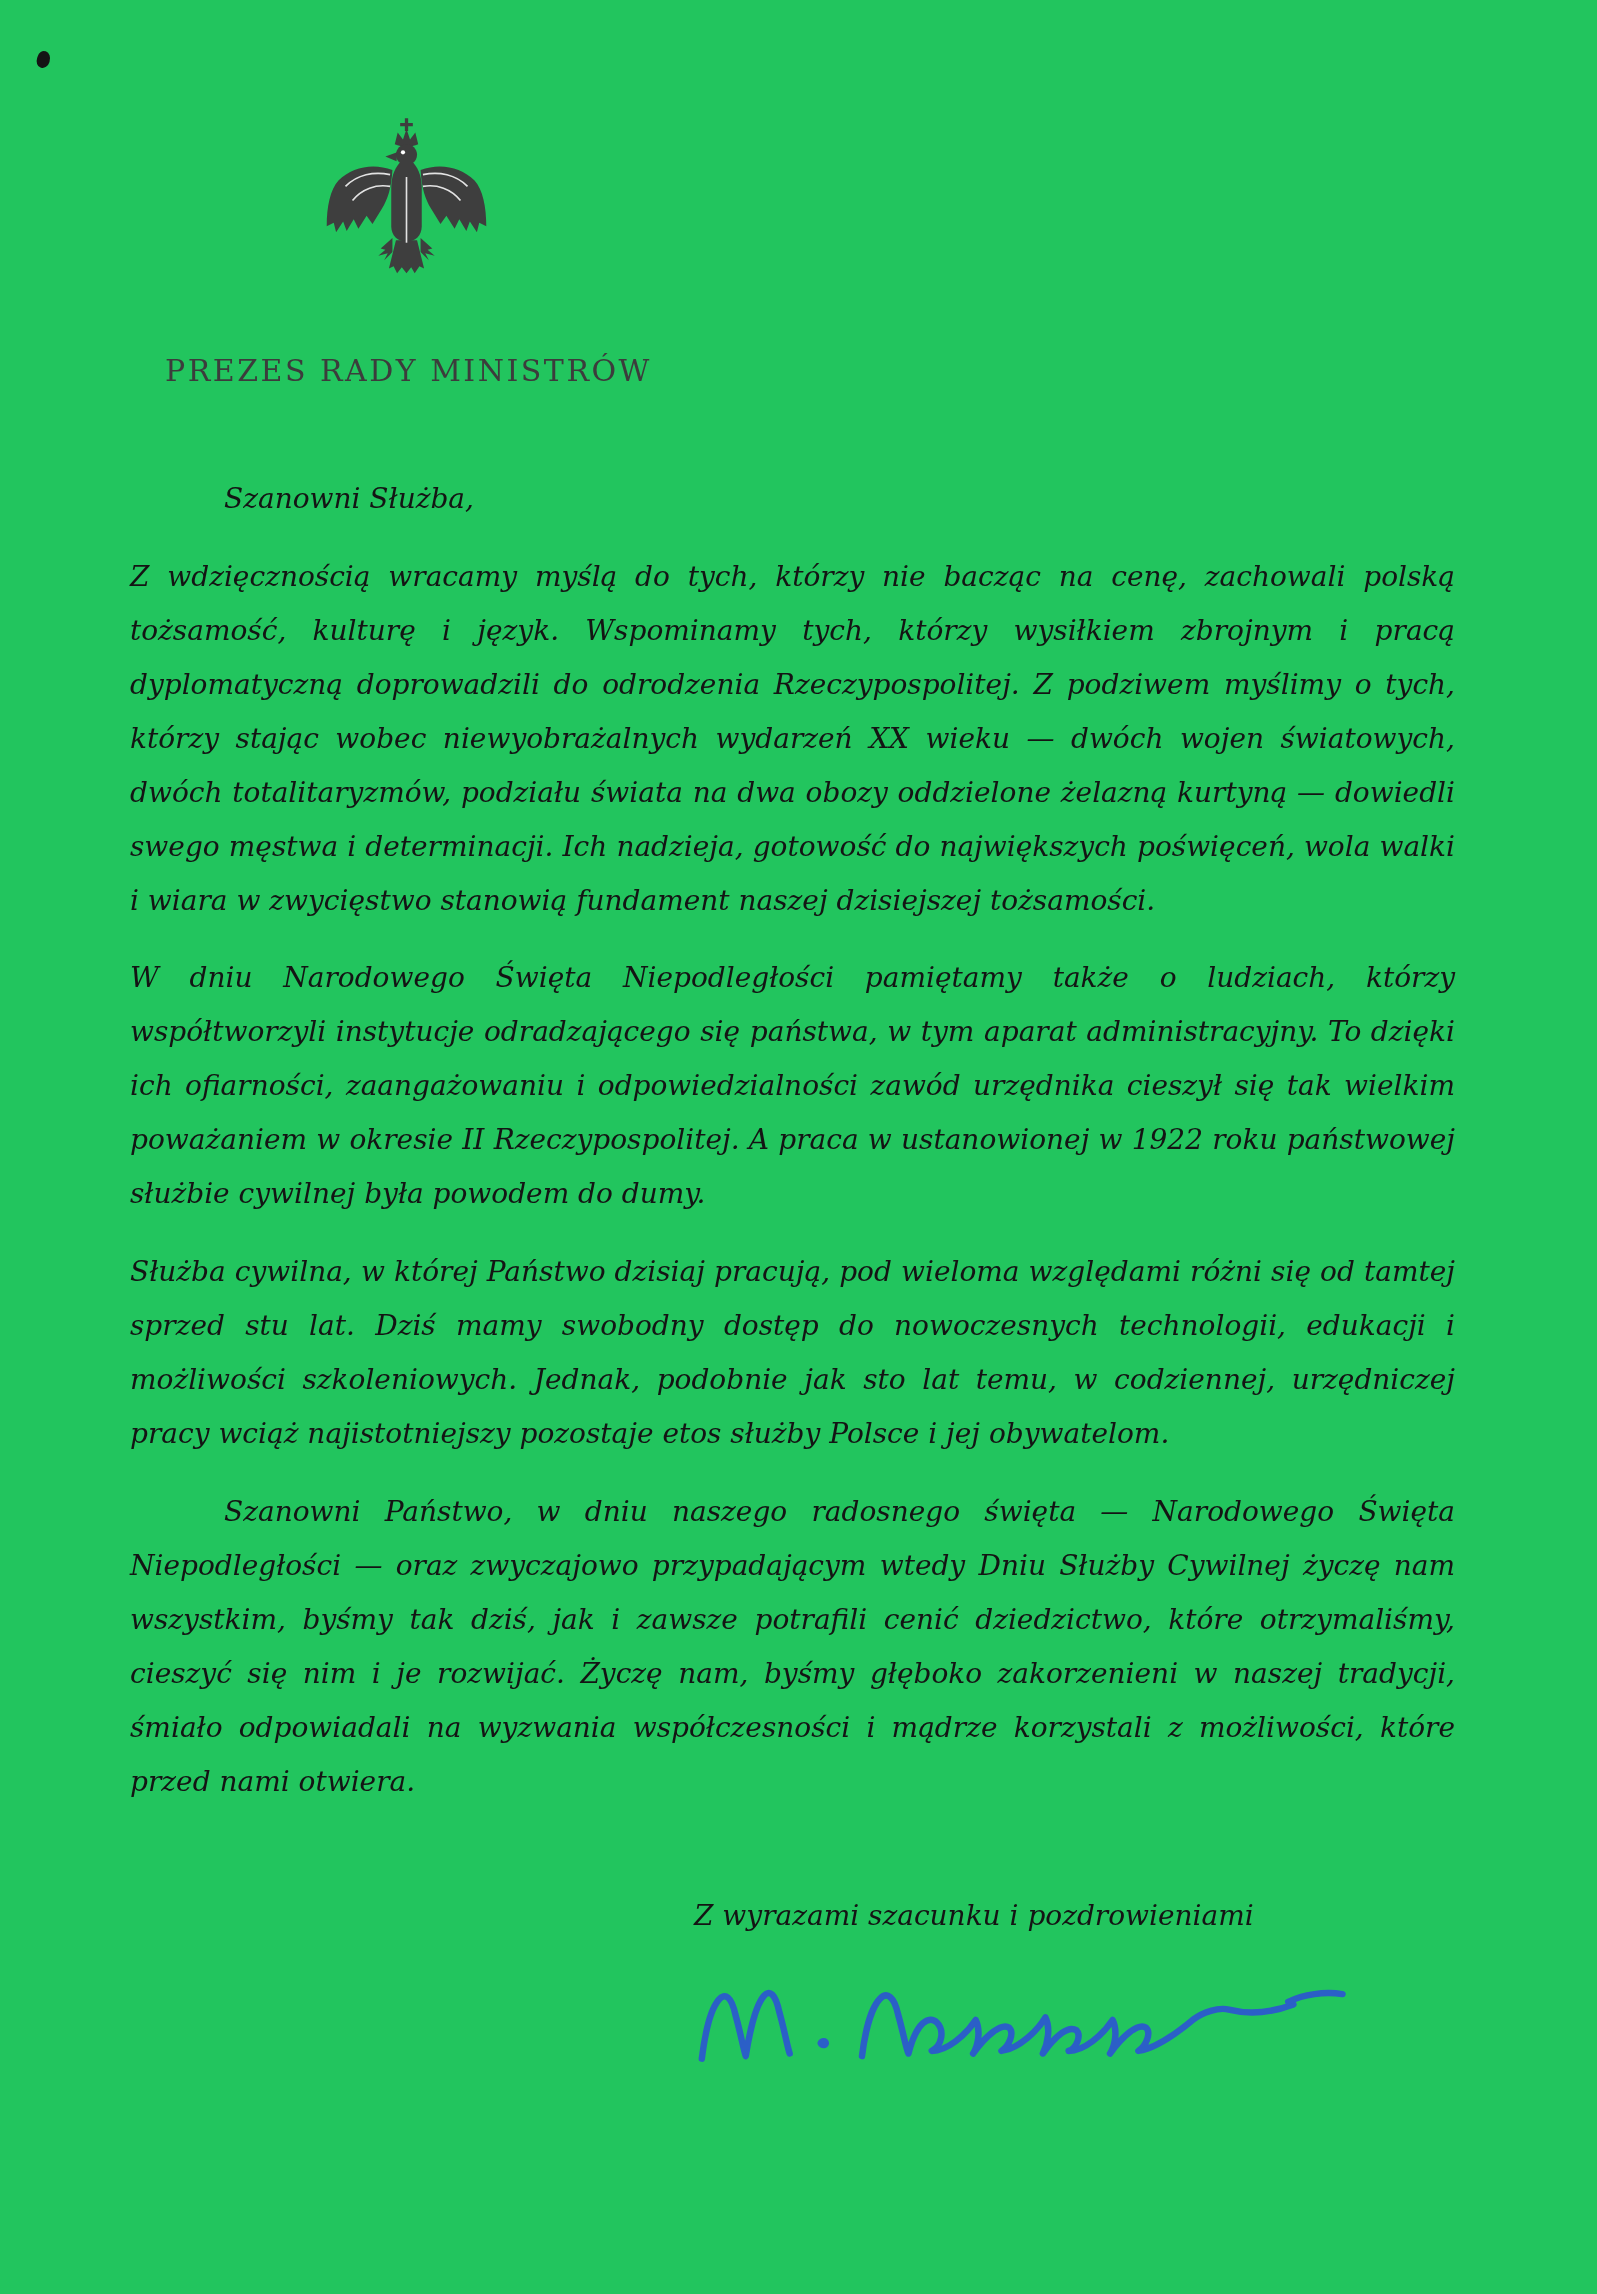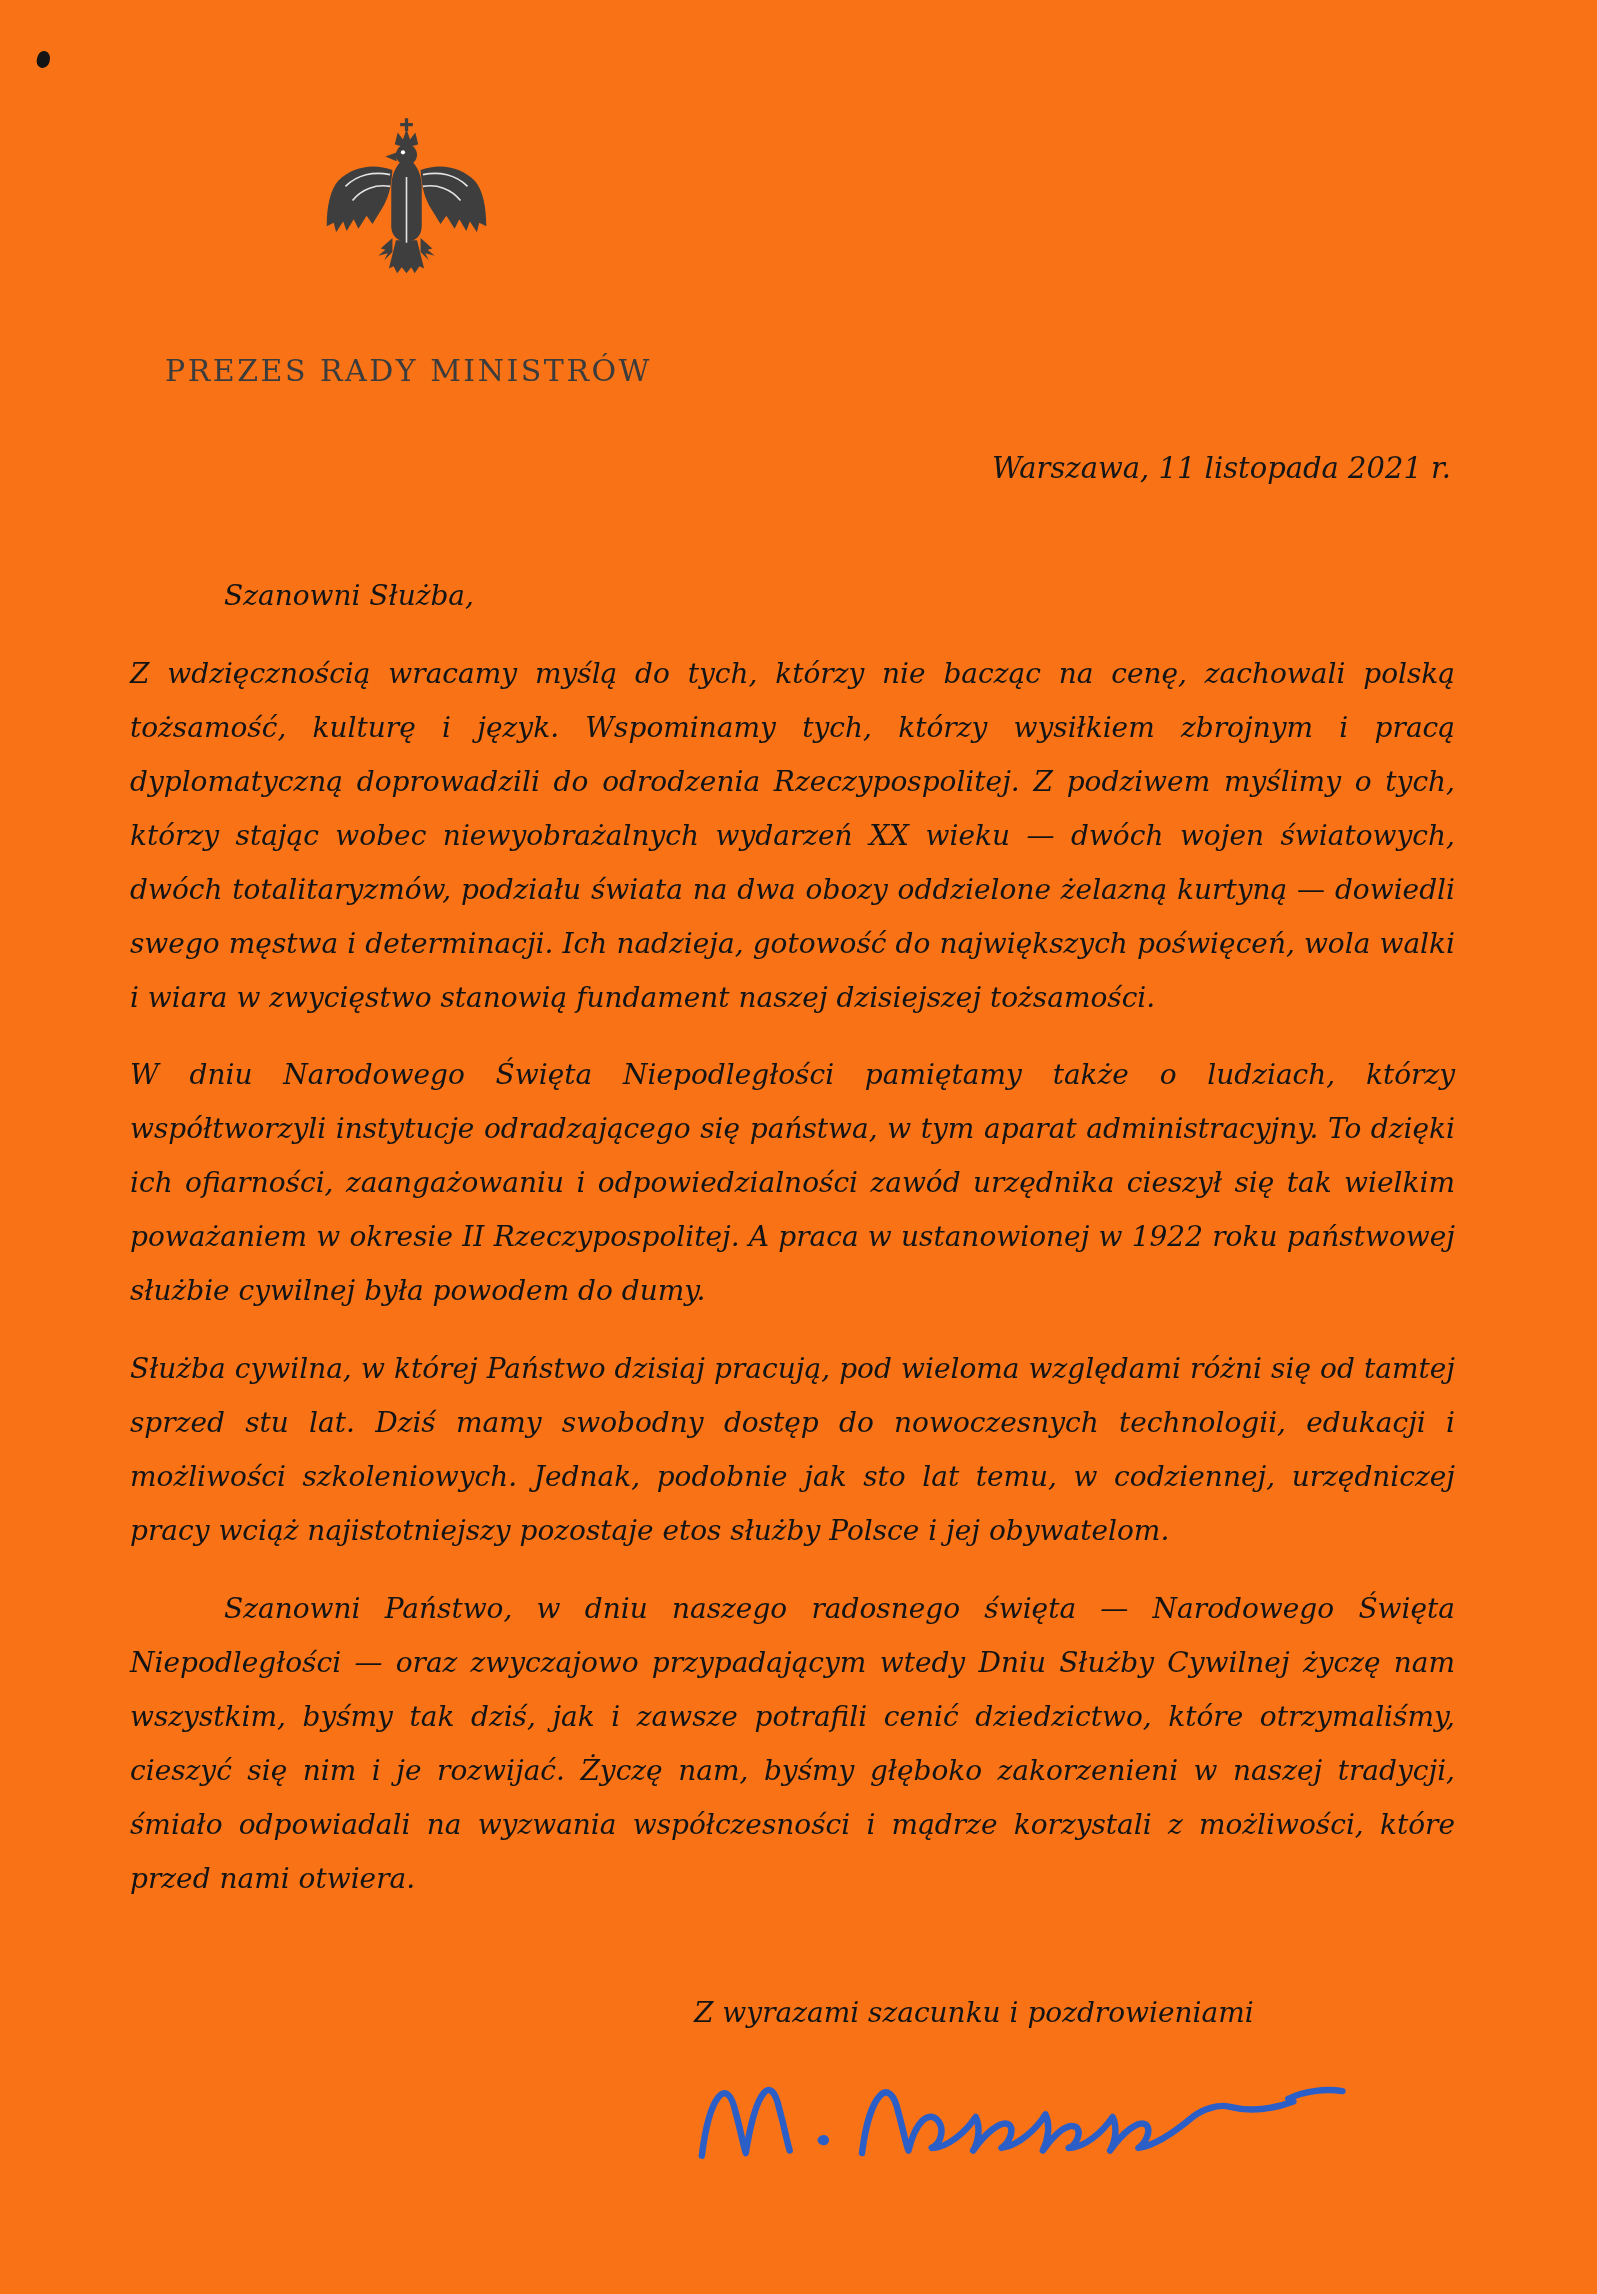--- a/index.html
+++ b/index.html
@@ -1,21 +1,21 @@
 <!DOCTYPE html>
 <html lang="pl"><head>
 <meta charset="utf-8">
 <style>
   html, body { margin: 0; padding: 0; background: #e8e8e8; }
   .page {
     position: relative;
     width: 1598px;
     height: 2295px;
     margin: 0 auto;
-    background: #f97316;
+    background: #22c55e;
     overflow: hidden;
     font-family: "DejaVu Serif", serif;
     color: #1a1a1a;
   }
   .scan-artifact {
     position: absolute;
     left: 37px; top: 51px;
     width: 12.7px; height: 16.7px;
     background: #141414;
     border-radius: 45% 55% 50% 50%;
@@ -97,21 +97,20 @@
         <path d="M56,50 C42,47 28,50 18,60"></path>
         <path d="M56,60 C44,58 32,62 24,72"></path>
         <path d="M84,50 C98,47 112,50 122,60"></path>
         <path d="M84,60 C96,58 108,62 116,72"></path>
         <path d="M70,52 v56"></path>
       </g>
     </svg>
     <div class="prm-title">PREZES RADY MINISTRÓW</div>
   </div>
 
-  <div class="dateline">Warszawa, 11 listopada 2021 r.</div>
 
   <div class="letter">
     <p class="salutation">Szanowni Służba,</p>
     <p class="body-par">Z wdzięcznością wracamy myślą do tych, którzy nie bacząc na cenę, zachowali polską tożsamość, kulturę i język. Wspominamy tych, którzy wysiłkiem zbrojnym i pracą dyplomatyczną doprowadzili do odrodzenia Rzeczypospolitej. Z podziwem myślimy o tych, którzy stając wobec niewyobrażalnych wydarzeń XX wieku — dwóch wojen światowych, dwóch totalitaryzmów, podziału świata na dwa obozy oddzielone żelazną kurtyną — dowiedli swego męstwa i determinacji. Ich nadzieja, gotowość do największych poświęceń, wola walki i wiara w zwycięstwo stanowią fundament naszej dzisiejszej tożsamości.</p>
     <p class="body-par">W dniu Narodowego Święta Niepodległości pamiętamy także o ludziach, którzy współtworzyli instytucje odradzającego się państwa, w tym aparat administracyjny. To dzięki ich ofiarności, zaangażowaniu i odpowiedzialności zawód urzędnika cieszył się tak wielkim poważaniem w okresie II Rzeczypospolitej. A praca w ustanowionej w 1922 roku państwowej służbie cywilnej była powodem do dumy.</p>
     <p class="body-par">Służba cywilna, w której Państwo dzisiaj pracują, pod wieloma względami różni się od tamtej sprzed stu lat. Dziś mamy swobodny dostęp do nowoczesnych technologii, edukacji i możliwości szkoleniowych. Jednak, podobnie jak sto lat temu, w codziennej, urzędniczej pracy wciąż najistotniejszy pozostaje etos służby Polsce i jej obywatelom.</p>
     <p class="body-par indented">Szanowni Państwo, w dniu naszego radosnego święta — Narodowego Święta Niepodległości — oraz zwyczajowo przypadającym wtedy Dniu Służby Cywilnej życzę nam wszystkim, byśmy tak dziś, jak i zawsze potrafili cenić dziedzictwo, które otrzymaliśmy, cieszyć się nim i je rozwijać. Życzę nam, byśmy głęboko zakorzenieni w naszej tradycji, śmiało odpowiadali na wyzwania współczesności i mądrze korzystali z możliwości, które przed nami otwiera.</p>
   </div>
 
   <div class="closing">Z wyrazami szacunku i pozdrowieniami</div>

